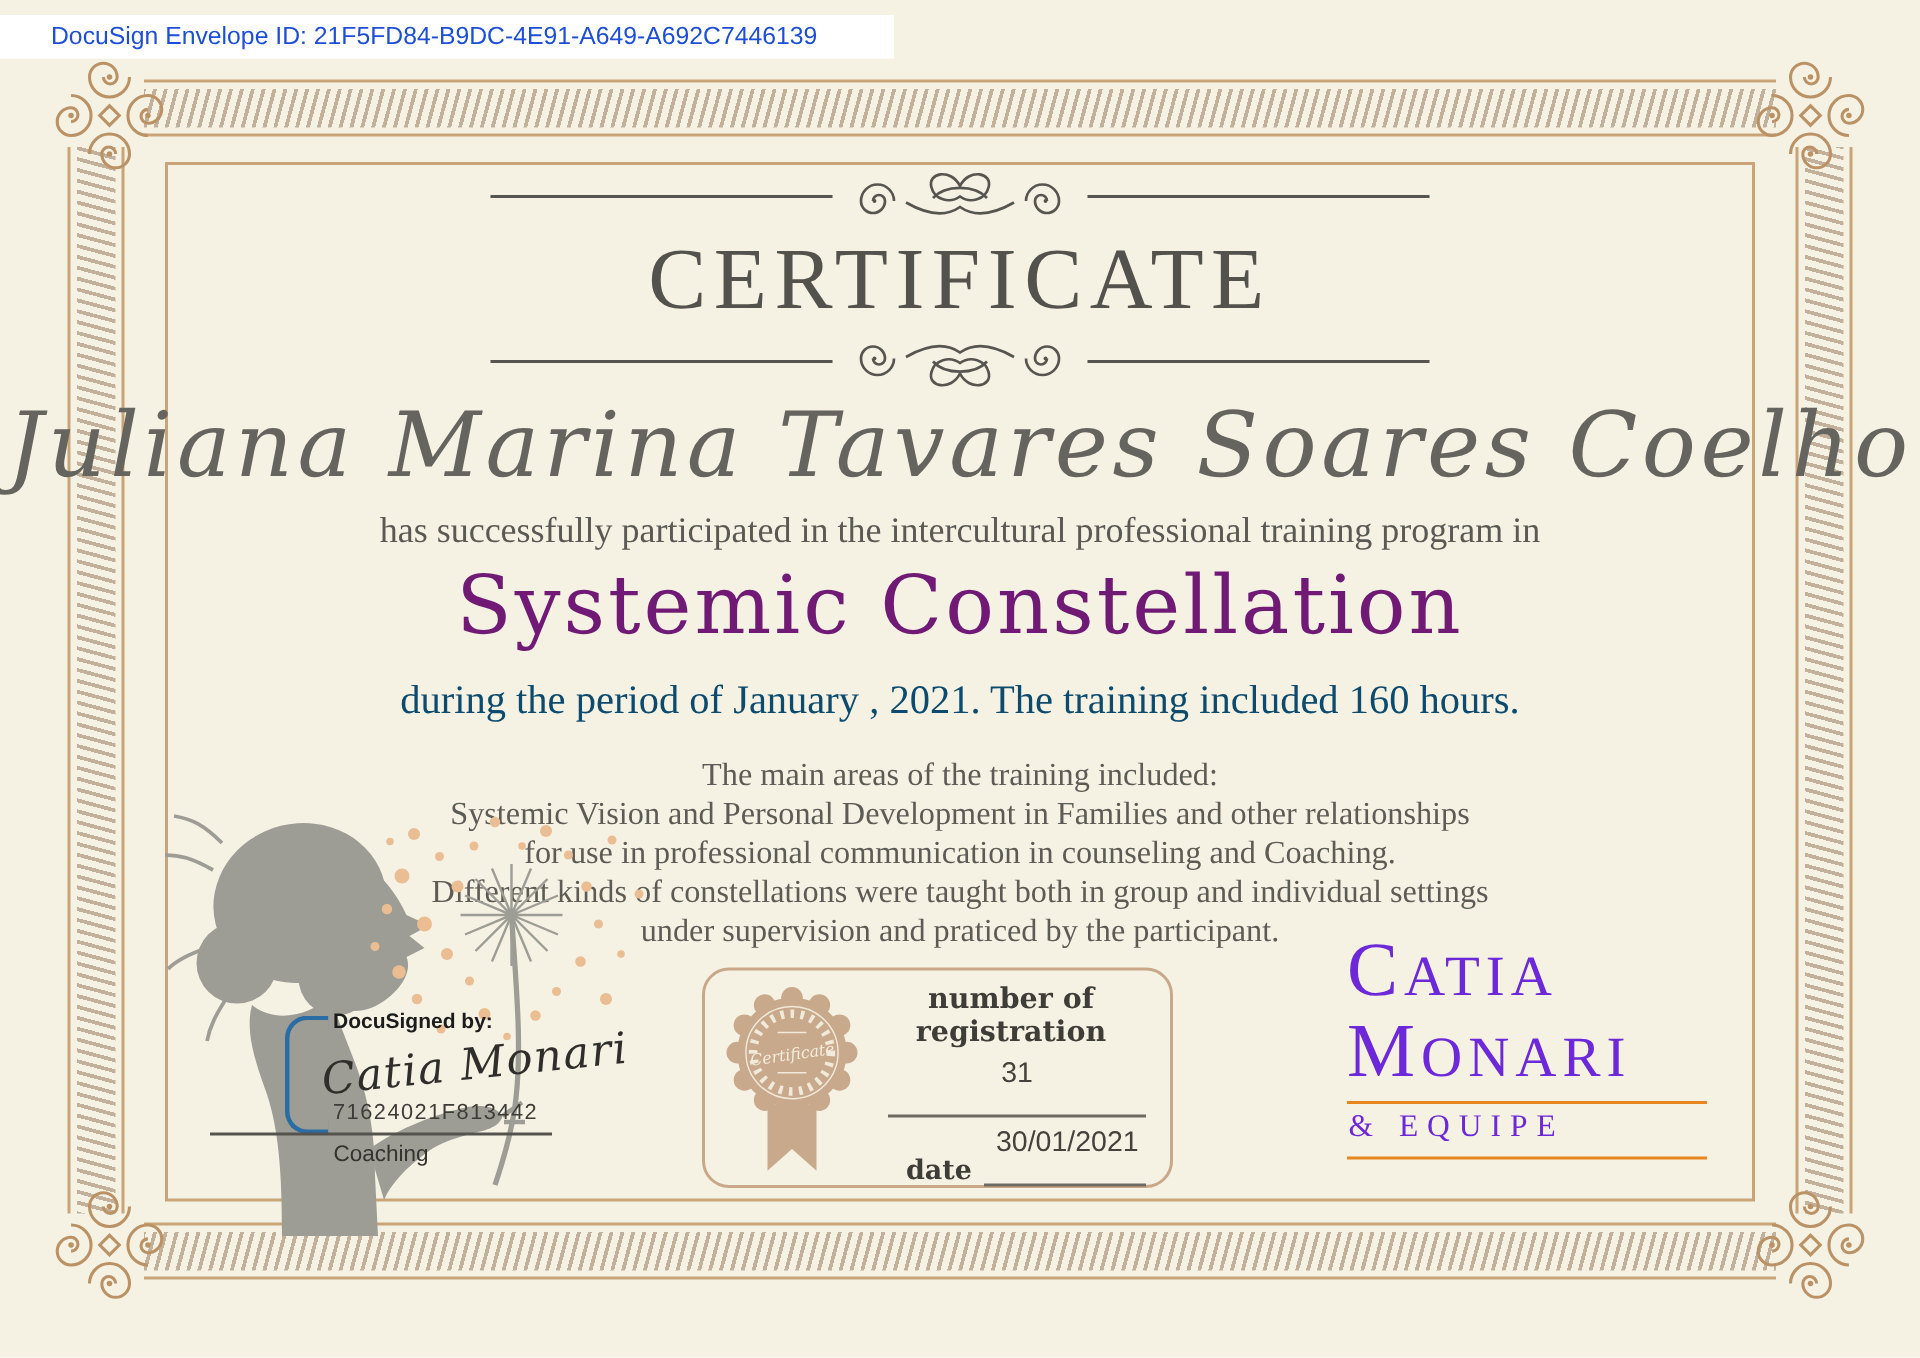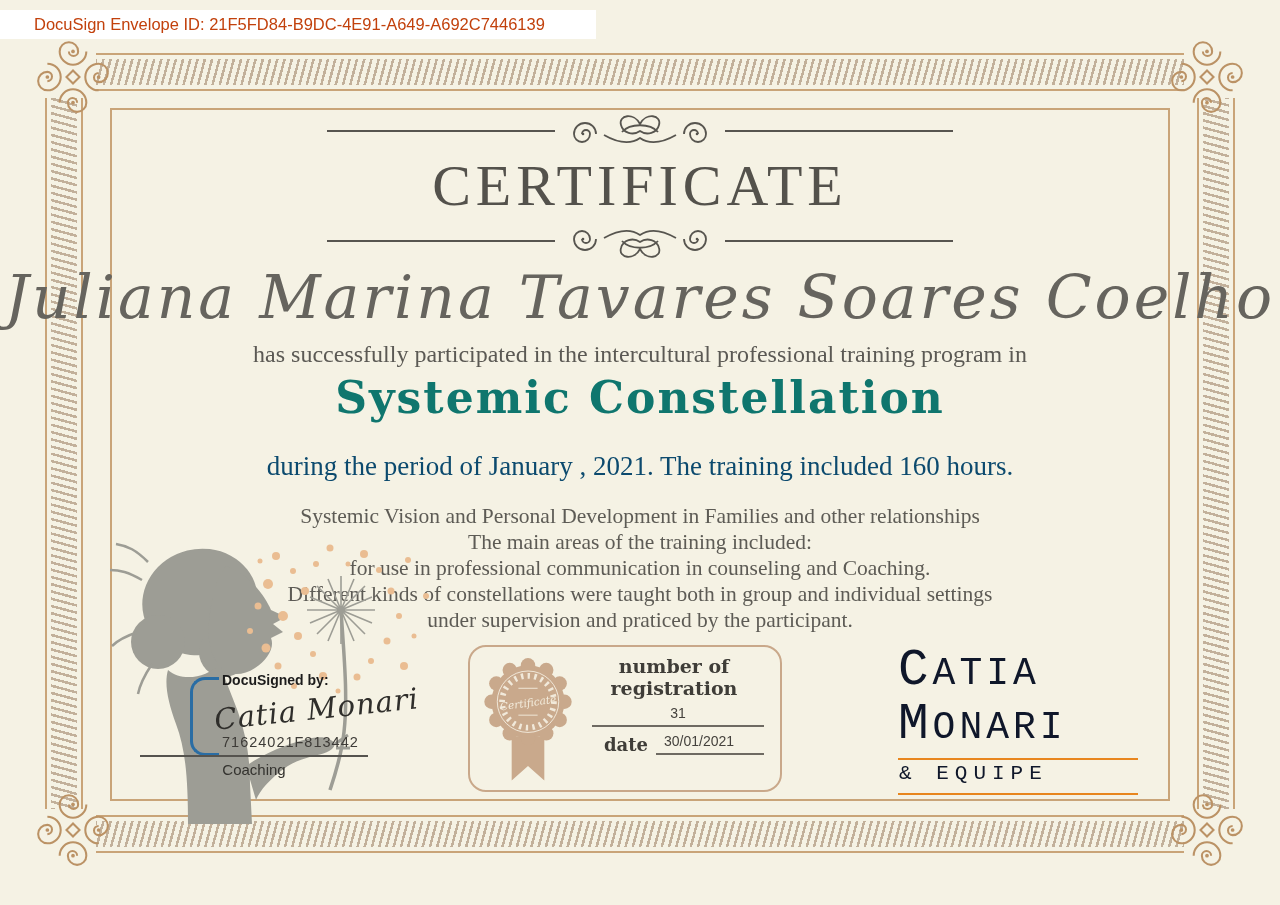--- a/index.html
+++ b/index.html
@@ -1,21 +1,21 @@
 <!DOCTYPE html>
 <html><head>
 <meta charset="utf-8">
 <style>
   html,body{margin:0;padding:0;}
   body{background:#ffffff;font-family:"Liberation Serif",serif;}
   .page{position:relative;width:1280px;height:905px;background:#f5f2e4;overflow:hidden;}
 
   
   .docusign-bar{position:absolute;left:0;top:10px;width:596px;height:29px;background:#ffffff;
-    font-family:"Liberation Sans",sans-serif;font-size:16.5px;color:#c2410c;
+    font-family:"Liberation Sans",sans-serif;font-size:16.5px;color:#1d4ed8;
     line-height:29px;padding-left:34px;box-sizing:border-box;white-space:nowrap;}
 
   
   .band{position:absolute;box-sizing:border-box;background-clip:content-box;}
   .band-h{left:96px;right:96px;height:38px;border-top:2px solid #c9a478;border-bottom:2px solid #c9a478;
     padding:4px 0;background-image:repeating-linear-gradient(105deg,#c2b09a 0 2.5px,rgba(0,0,0,0) 2.5px 7px);background-clip:content-box;}
   .band-v{top:98px;bottom:96px;width:38px;border-left:2px solid #c9a478;border-right:2px solid #c9a478;
     padding:0 4px;background-image:repeating-linear-gradient(15deg,#c2b09a 0 2.5px,rgba(0,0,0,0) 2.5px 7px);background-clip:content-box;}
   .band-top{top:53px;} .band-bottom{bottom:52px;}
   .band-left{left:45px;} .band-right{right:45px;}
@@ -30,22 +30,22 @@
   .rule-b-l{left:327px;top:240px;width:228px;} .rule-b-r{left:725px;top:240px;width:228px;}
   .flourish{position:absolute;left:562px;width:156px;height:46px;}
   .flourish-top{top:108px;} .flourish-bottom{top:219px;transform:scaleY(-1);}
 
   
   .ctext{position:absolute;left:0;right:0;text-align:center;color:#57554f;}
   .title{top:152px;font-size:58px;letter-spacing:5px;color:#54524c;font-weight:400;}
   .recipient{top:262px;font-family:"DejaVu Serif",serif;font-style:italic;font-size:60px;
     letter-spacing:3px;color:#66645e;}
   .subtitle{top:341px;font-size:24px;color:#5b5954;}
-  .program{top:372px;font-family:"DejaVu Serif",serif;font-weight:bold;font-size:44px;
-    letter-spacing:2px;color:#0f766e;}
+  .program{top:372px;font-family:"DejaVu Serif",serif;font-weight:normal;font-size:54px;
+    letter-spacing:2px;color:#701a75;}
   .period{top:451px;font-size:27px;color:#0c4a6e;}
   .details{position:absolute;left:0;right:0;top:503px;text-align:center;font-size:21.5px;
     line-height:26px;color:#5d5b55;}
 
   
   .silhouette{position:absolute;left:108px;top:536px;width:336px;height:288px;}
 
   
   .sig-bracket{position:absolute;left:190px;top:677px;width:26px;height:73px;
     border:3px solid #2a6da4;border-right:none;border-radius:15px 0 0 15px;background:transparent;}
@@ -56,32 +56,32 @@
   .sig-id{position:absolute;left:222px;top:734px;font-family:"Liberation Sans",sans-serif;
     font-size:14.5px;color:#3d3b37;letter-spacing:1px;text-align:center;}
   .sig-line{position:absolute;left:140px;top:755px;width:228px;height:2px;background:#55534e;}
   .sig-role{position:absolute;left:140px;top:761px;width:228px;text-align:center;
     font-family:"Liberation Sans",sans-serif;font-size:15px;color:#34332f;}
 
   
   .reg-box{position:absolute;left:468px;top:645px;width:314px;height:147px;
     border:2px solid #c9a88a;border-radius:18px;box-sizing:border-box;}
   .seal{position:absolute;left:10px;top:4px;width:96px;height:136px;}
-  .reg-fields{margin:8px 16px 0 114px;display:flex;flex-direction:column;gap:2px;}
+  .reg-fields{margin:8px 16px 0 114px;display:flex;flex-direction:column;gap:20px;}
   .blackletter{font-family:"DejaVu Serif",serif;font-weight:bold;color:#3f3d38;}
   .reg-header{text-align:center;font-size:19px;}
   .reg-row{display:flex;align-items:flex-end;height:26px;}
   .reg-label{width:64px;text-align:right;padding-right:8px;font-size:18px;line-height:20px;}
   .reg-value{flex:1;border-bottom:2px solid #6e6a62;font-family:"Liberation Sans",sans-serif;
-    font-size:14px;color:#45423d;padding:0 4px 1px 18px;line-height:22px;}
+    font-size:19px;color:#45423d;padding:0 4px 16px 18px;line-height:22px;}
   .reg-value.centered{text-align:center;padding-left:4px;}
   .reg-number-row{margin-left:8px;}
 
   
-  .logo{position:absolute;left:898px;top:644px;width:240px;font-family:Liberation Mono, monospace;color:#0f172a;}
+  .logo{position:absolute;left:898px;top:620px;width:240px;font-family:Liberation Serif, serif;color:#6d28d9;}
   .logo-line{font-size:38px;font-weight:500;letter-spacing:4px;line-height:1.06;white-space:nowrap;}
   .logo-line::first-letter{font-size:51px;}
   .logo-rule{height:2px;background:#e8861e;margin-top:6px;}
   .logo-sub{font-size:21px;font-weight:500;letter-spacing:6px;padding:2px 0 2px 1px;white-space:nowrap;}
   .logo-sub::first-letter{font-size:27px;}
 </style>
 </head>
 <body>
 
 <div class="page">
@@ -210,22 +210,22 @@
       <path d="M60,24 C68,15 88,15 96,24"></path>
     </g>
   </svg>
 
   <div class="ctext recipient">Juliana Marina Tavares Soares Coelho</div>
   <div class="ctext subtitle">has successfully participated in the intercultural professional training program in</div>
   <div class="ctext program">Systemic Constellation</div>
   <div class="ctext period">during the period of January , 2021. The training included 160 hours.</div>
 
   <div class="details">
+    <div>The main areas of the training included:</div>
     <div>Systemic Vision and Personal Development in Families and other relationships</div>
-    <div>The main areas of the training included:</div>
     <div>for use in professional communication in counseling and Coaching.</div>
     <div>Different kinds of constellations were taught both in group and individual settings</div>
     <div>under supervision and praticed by the participant.</div>
   </div>
 
   <svg class="silhouette" viewBox="0 0 336 288">
     <g fill="#9d9d95">
       <ellipse cx="92" cy="66" rx="58" ry="53" transform="rotate(-14 92 66)"></ellipse>
       <circle cx="50" cy="106" r="27"></circle>
       <circle cx="116" cy="116" r="25"></circle>

